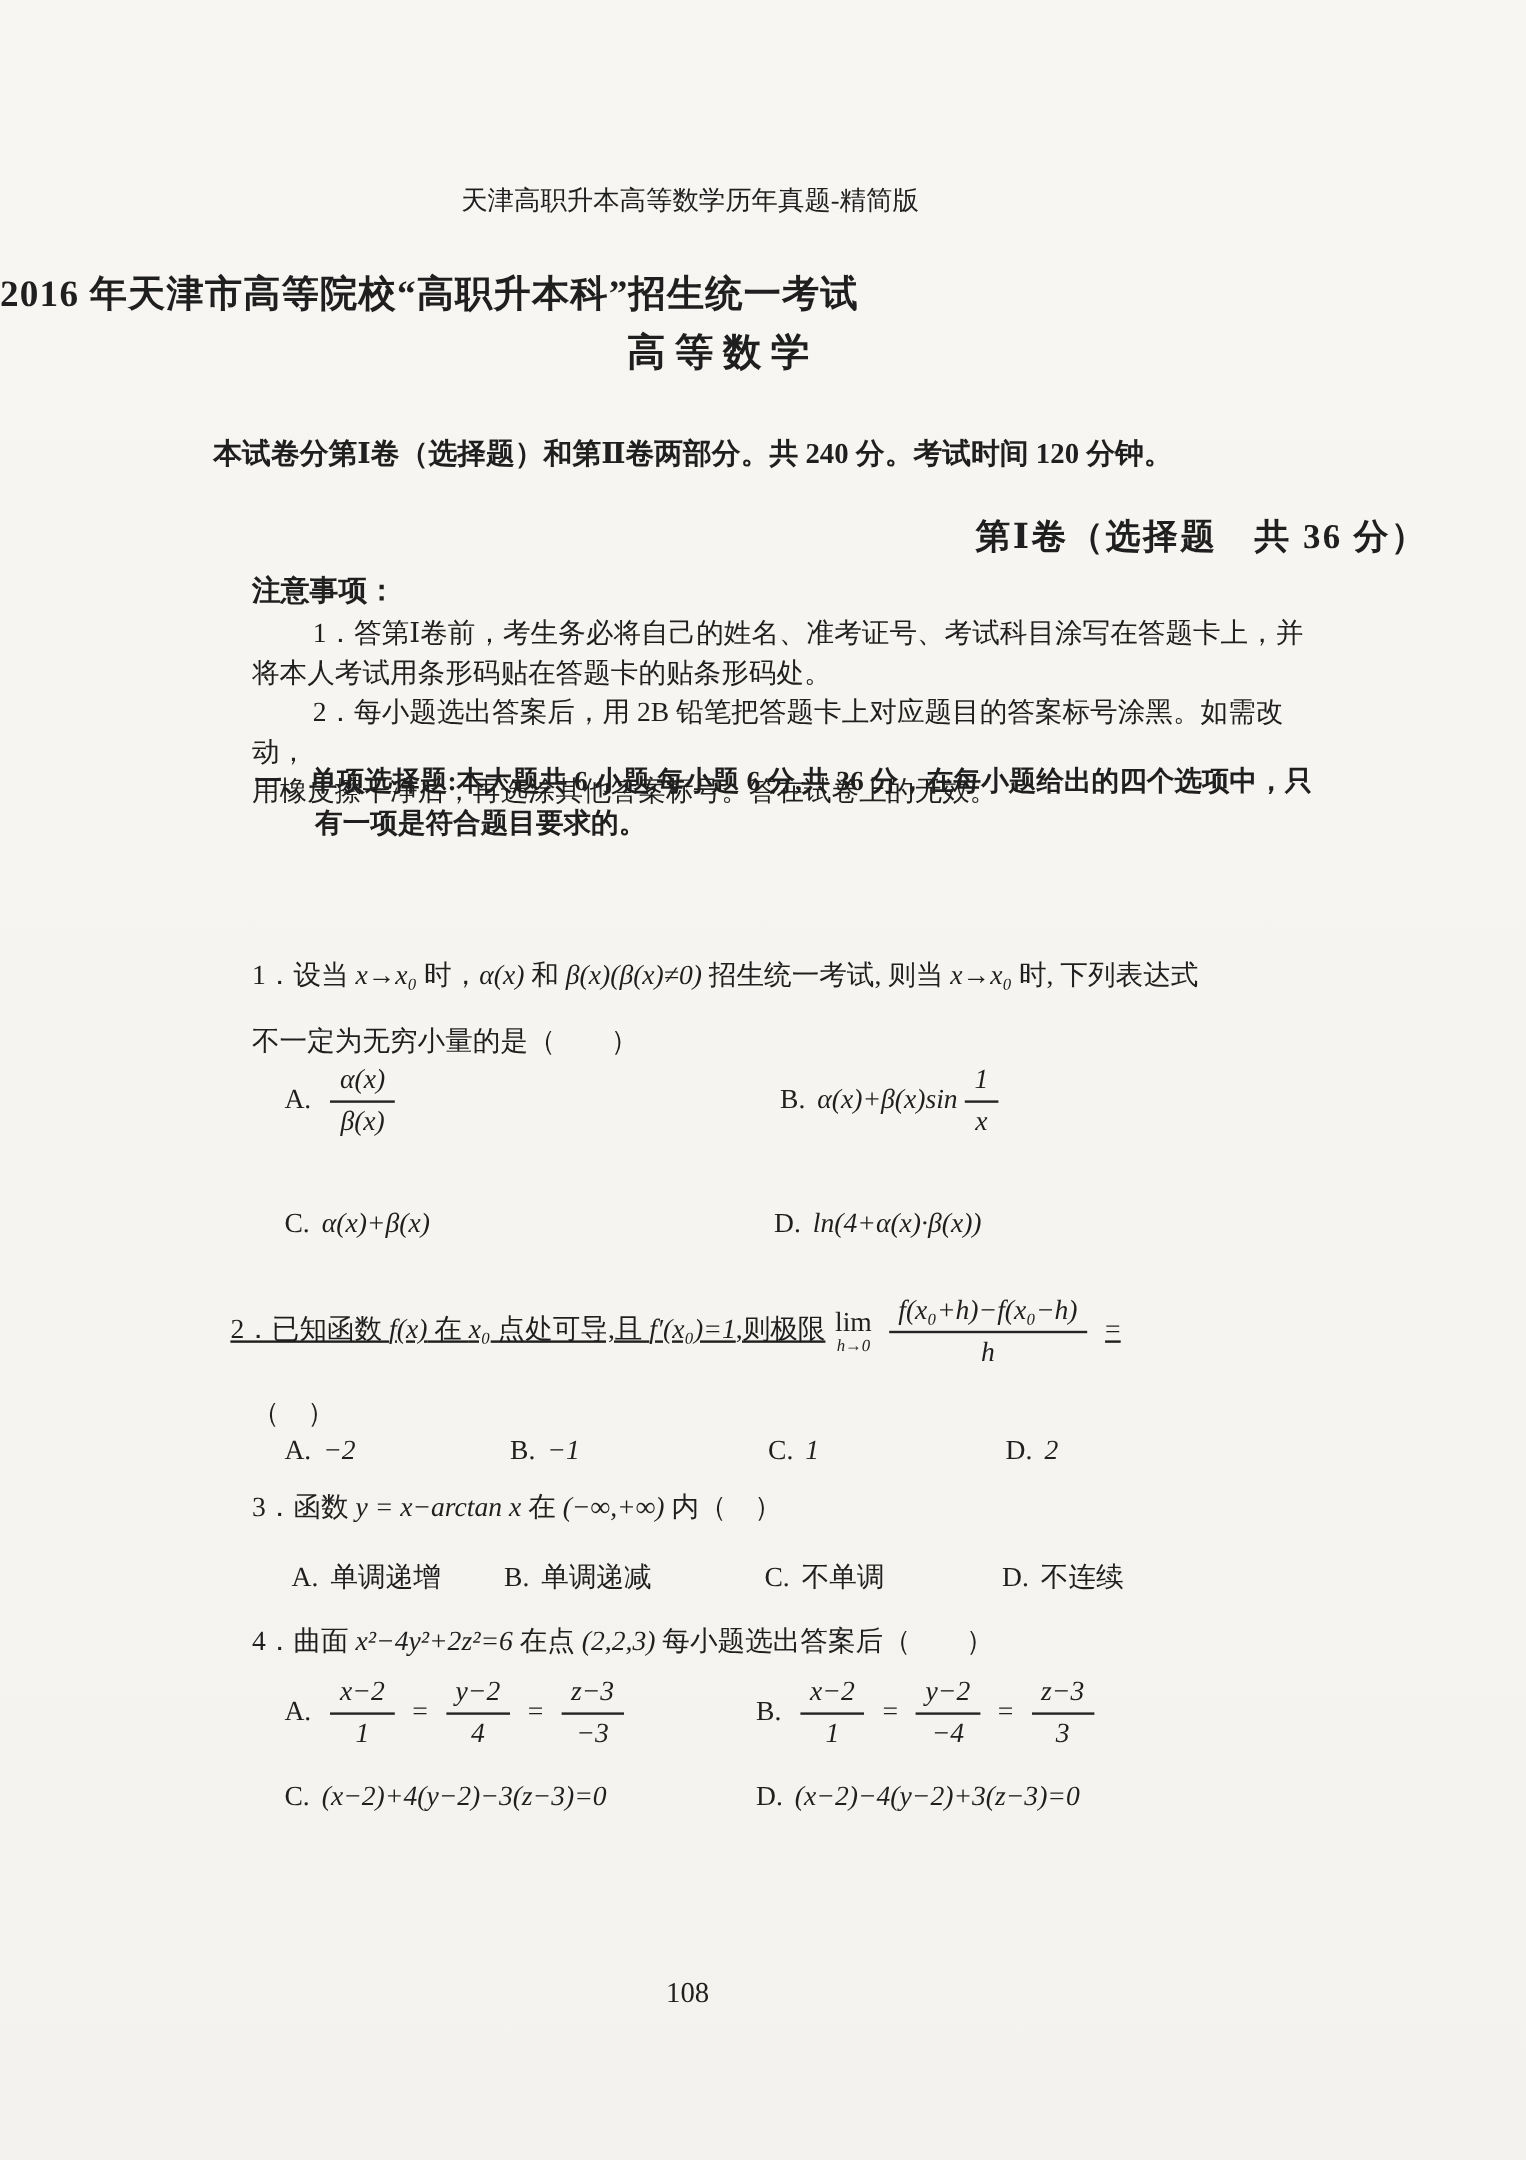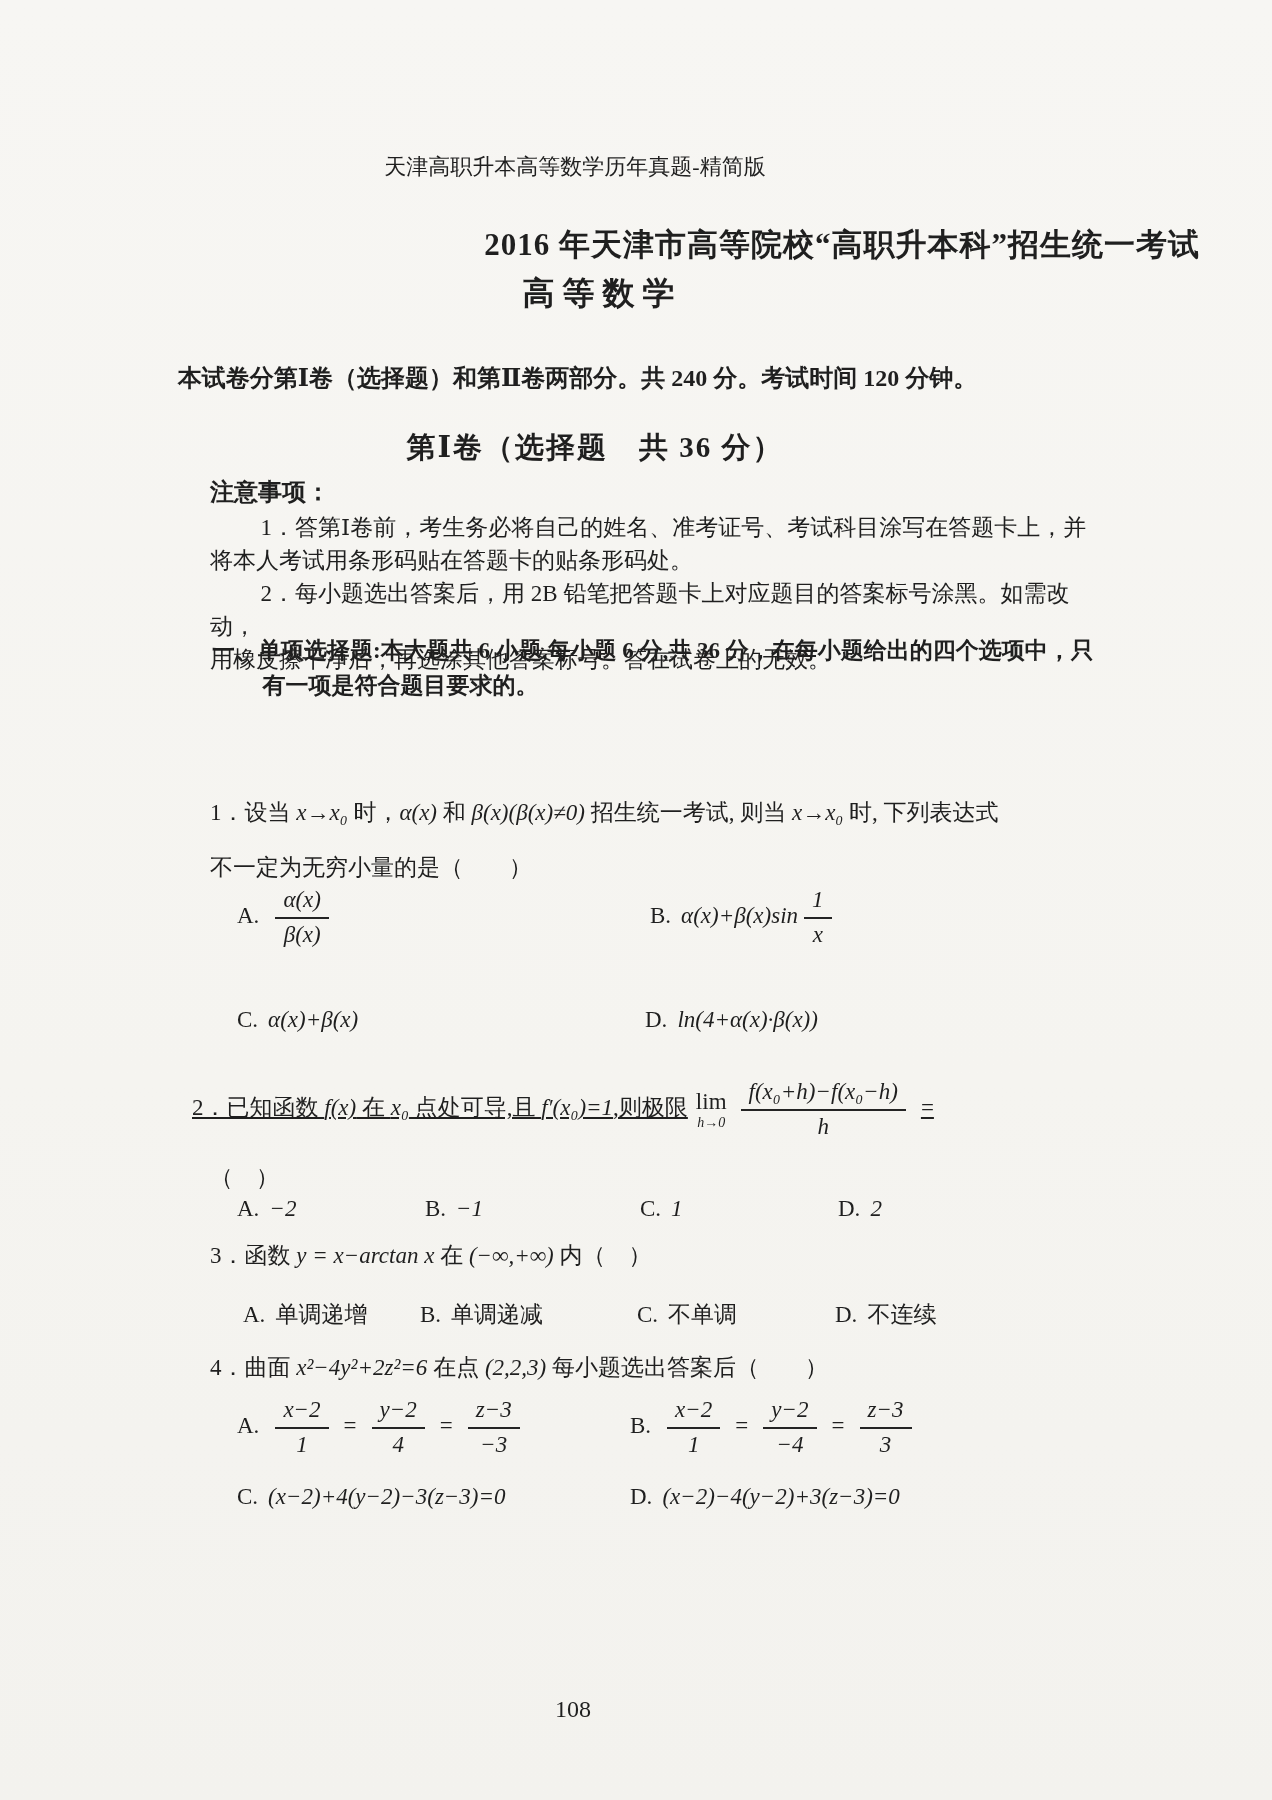--- a/index.html
+++ b/index.html
@@ -2,24 +2,24 @@
 <html><head>
 <meta charset="utf-8">
 <style>
   html,body{margin:0;padding:0;}
   body{background:#eceae6;}
   .page{position:relative;width:1272px;height:1800px;margin:0 auto;
         background:linear-gradient(180deg,#f7f6f3 0%,#f5f4f0 60%,#f3f2ee 100%);
         font-family:"Liberation Serif","DejaVu Serif",serif;color:#1f1f1f;overflow:hidden;}
 
   .running-header{position:absolute;top:152px;left:0;width:1150px;text-align:center;font-size:22px;}
-  .title{position:absolute;top:224px;left:0;width:1200px;text-align:right;font-size:31px;font-weight:bold;letter-spacing:1px;}
+  .title{position:absolute;top:224px;left:0;width:1200px;text-align:left;font-size:31px;font-weight:bold;letter-spacing:1px;}
   .subject{position:absolute;top:272px;left:0;width:1205px;text-align:center;font-size:32px;font-weight:bold;letter-spacing:8px;}
   .exam-info{position:absolute;top:362px;left:0;width:1155px;text-align:center;font-size:24px;font-weight:bold;}
-  .section-title{position:absolute;top:428px;left:0;width:1190px;text-align:center;font-size:29px;font-weight:bold;letter-spacing:2px;}
+  .section-title{position:absolute;top:428px;left:0;width:1190px;text-align:right;font-size:29px;font-weight:bold;letter-spacing:2px;}
 
   .notes-heading{position:absolute;top:476px;left:210px;font-size:24px;font-weight:bold;}
   .note{position:absolute;left:210px;width:895px;font-size:23px;line-height:33px;}
   .note1{top:511px;}
   .note2{top:577px;}
   .part-heading{position:absolute;top:633px;left:212px;width:900px;font-size:23px;line-height:35px;font-weight:bold;}
   .nl{display:block;}
   .indent{text-indent:2.2em;}
 
   .qtext{font-size:23px;}
@@ -44,21 +44,21 @@
   .q3-options .o1{width:177px;}
   .q3-options .o2{width:217px;}
   .q3-options .o3{width:198px;}
 
   .q4-stem{position:absolute;top:1352px;left:210px;width:920px;}
   .q4-rowAB{top:1396px;left:237px;}
   .q4-rowAB .optA{width:393px;}
   .q4-rowCD{top:1484px;left:237px;}
   .q4-rowCD .optC{width:393px;}
 
-  .page-number{position:absolute;top:1648px;left:0;width:1146px;text-align:center;font-size:24px;margin-top:48px;}
+  .page-number{position:absolute;top:1648px;left:0;width:1146px;text-align:center;font-size:24px;}
 
   .olabel{margin-right:10px;font-style:normal;}
   .math{font-style:italic;}
   .frac{display:inline-block;text-align:center;vertical-align:middle;margin:0 6px;font-style:italic;line-height:1.25;}
   .frac .num{display:block;border-bottom:2px solid #242424;padding:0 8px 2px;}
   .frac .den{display:block;padding-top:2px;}
   .lim{display:inline-block;text-align:center;vertical-align:middle;margin:0 8px;line-height:1;}
   .lim .w{display:block;font-size:23px;}
   .lim .s{display:block;font-size:14px;font-style:italic;margin-top:3px;}
   .eqs{margin:0 9px;}

